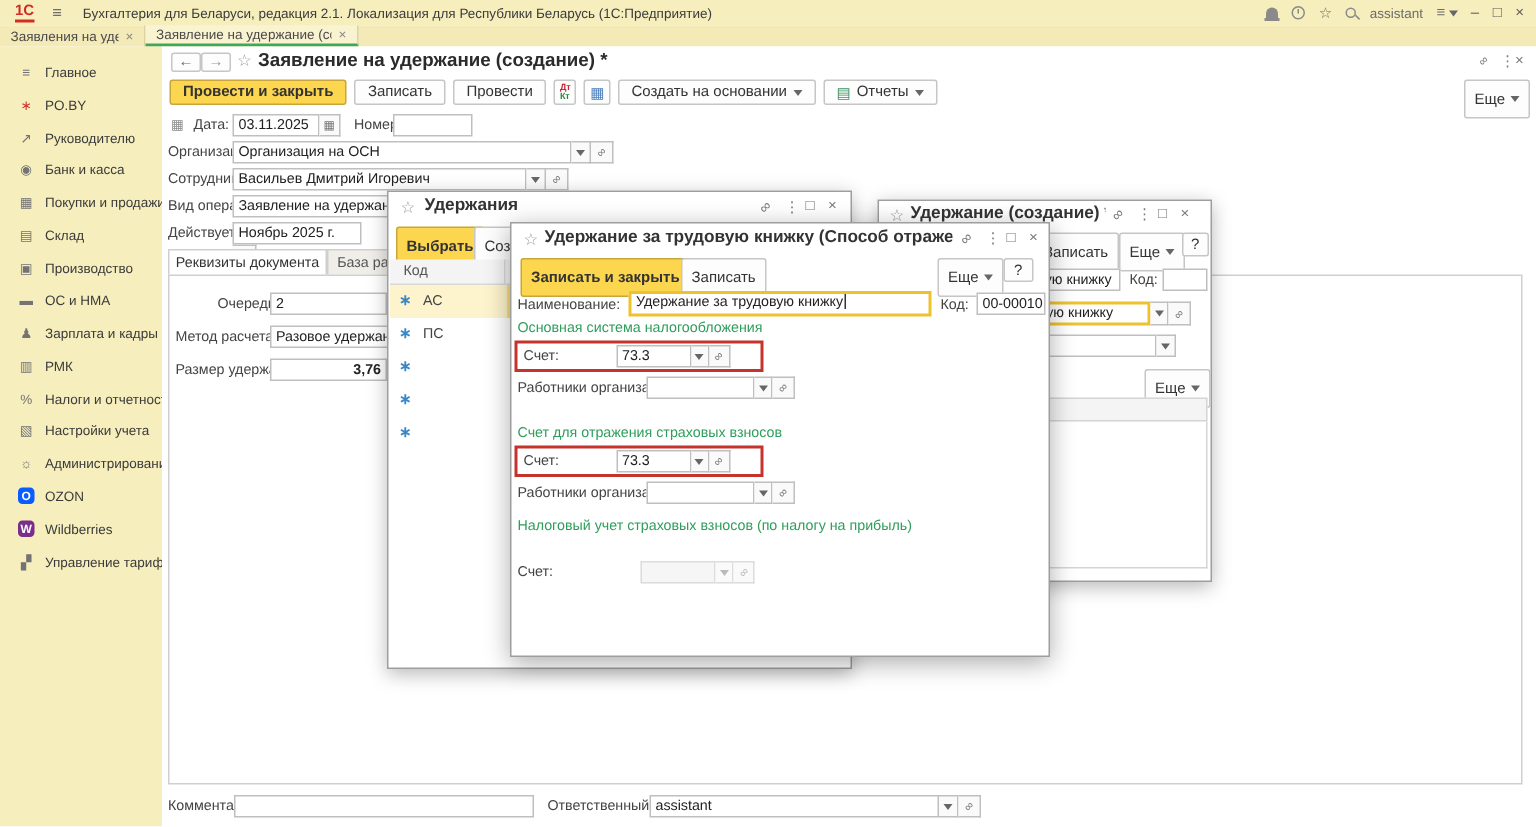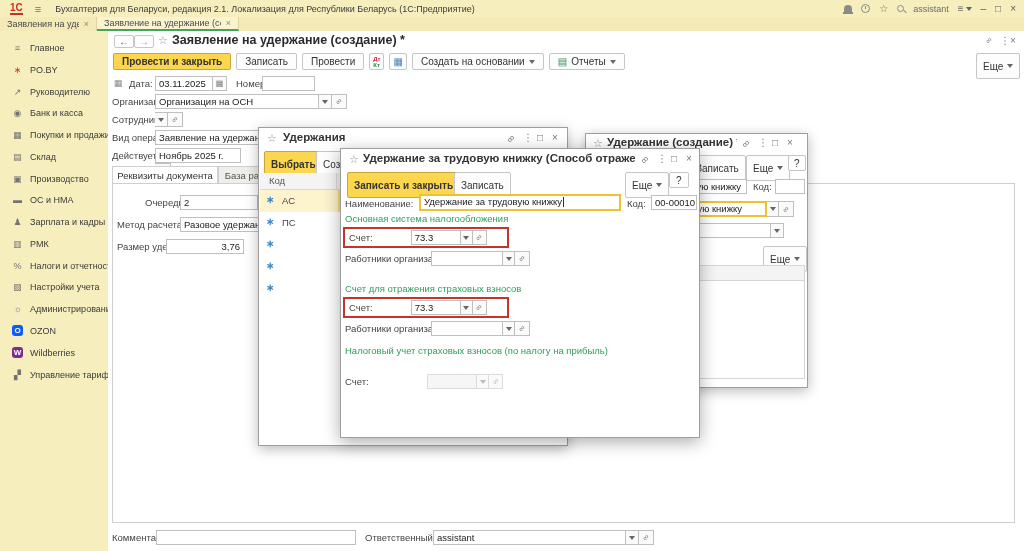--- a/index.html
+++ b/index.html
@@ -216,31 +216,32 @@
   <span class="in" style="width:58px;">03.11.2025</span>
   <span class="db" style="width:14px;height:15px;font-size:8px;color:#777;">▦</span>
 </div>
 <span class="abs lbl" style="left:236px;top:78px;">Номер:</span>
 <div class="abs" style="left:262px;top:76px;">
   <span class="in" style="width:53px;display:block;"></span>
   </div>
 
 <span class="abs lbl" style="left:112px;top:96px;">Организация:</span>
 <div class="abs" style="left:155px;top:94px;display:flex;">
-  <span class="in" style="width:164px;">Организация на ОСН</span>
+  <span class="in" style="width:226px;">Организация на ОСН</span>
   <span class="db" style="width:13px;height:15px;">
       <span class="tri"></span>
     </span>
   <span class="lb" style="width:15px;height:15px;">
       <span>∞</span>
     </span>
 </div>
 
 <span class="abs lbl" style="left:112px;top:114px;">Сотрудник:</span>
 <div class="abs" style="left:155px;top:112px;display:flex;">
+  <span class="in" style="width:196px;">Васильев Дмитрий Игоревич</span>
   <span class="db" style="width:13px;height:15px;">
       <span class="tri"></span>
     </span>
   <span class="lb" style="width:15px;height:15px;">
       <span>∞</span>
     </span>
 </div>
 
 <span class="abs lbl" style="left:112px;top:132px;">Вид операции:</span>
 <div class="abs" style="left:155px;top:130px;">
@@ -259,21 +260,21 @@
 
 <span class="abs lbl" style="left:117px;top:197px;margin-left:28px;">Очередность:</span>
 <div class="abs" style="left:180px;top:195px;">
   <span class="in" style="width:78px;display:block;">2</span>
   </div>
 <span class="abs lbl" style="left:117px;top:219px;">Метод расчета:</span>
 <div class="abs" style="left:180px;top:217px;">
   <span class="in" style="width:90px;display:block;">Разовое удержание</span>
   </div>
 <span class="abs lbl" style="left:117px;top:241px;">Размер удержания:</span>
-<div class="abs" style="left:166px;top:239px;">
+<div class="abs" style="left:180px;top:239px;font-weight:bold;">
   <span class="in right" style="width:78px;display:block;">3,76</span>
   </div>
 
 <span class="abs lbl" style="left:112px;top:532px;">Комментарий:</span>
 <div class="abs" style="left:156px;top:530px;">
   <span class="in" style="width:200px;display:block;"></span>
   </div>
 <span class="abs lbl" style="left:365px;top:532px;">Ответственный:</span>
 <div class="abs" style="left:433px;top:530px;display:flex;">
   <span class="in" style="width:193px;">assistant</span>

